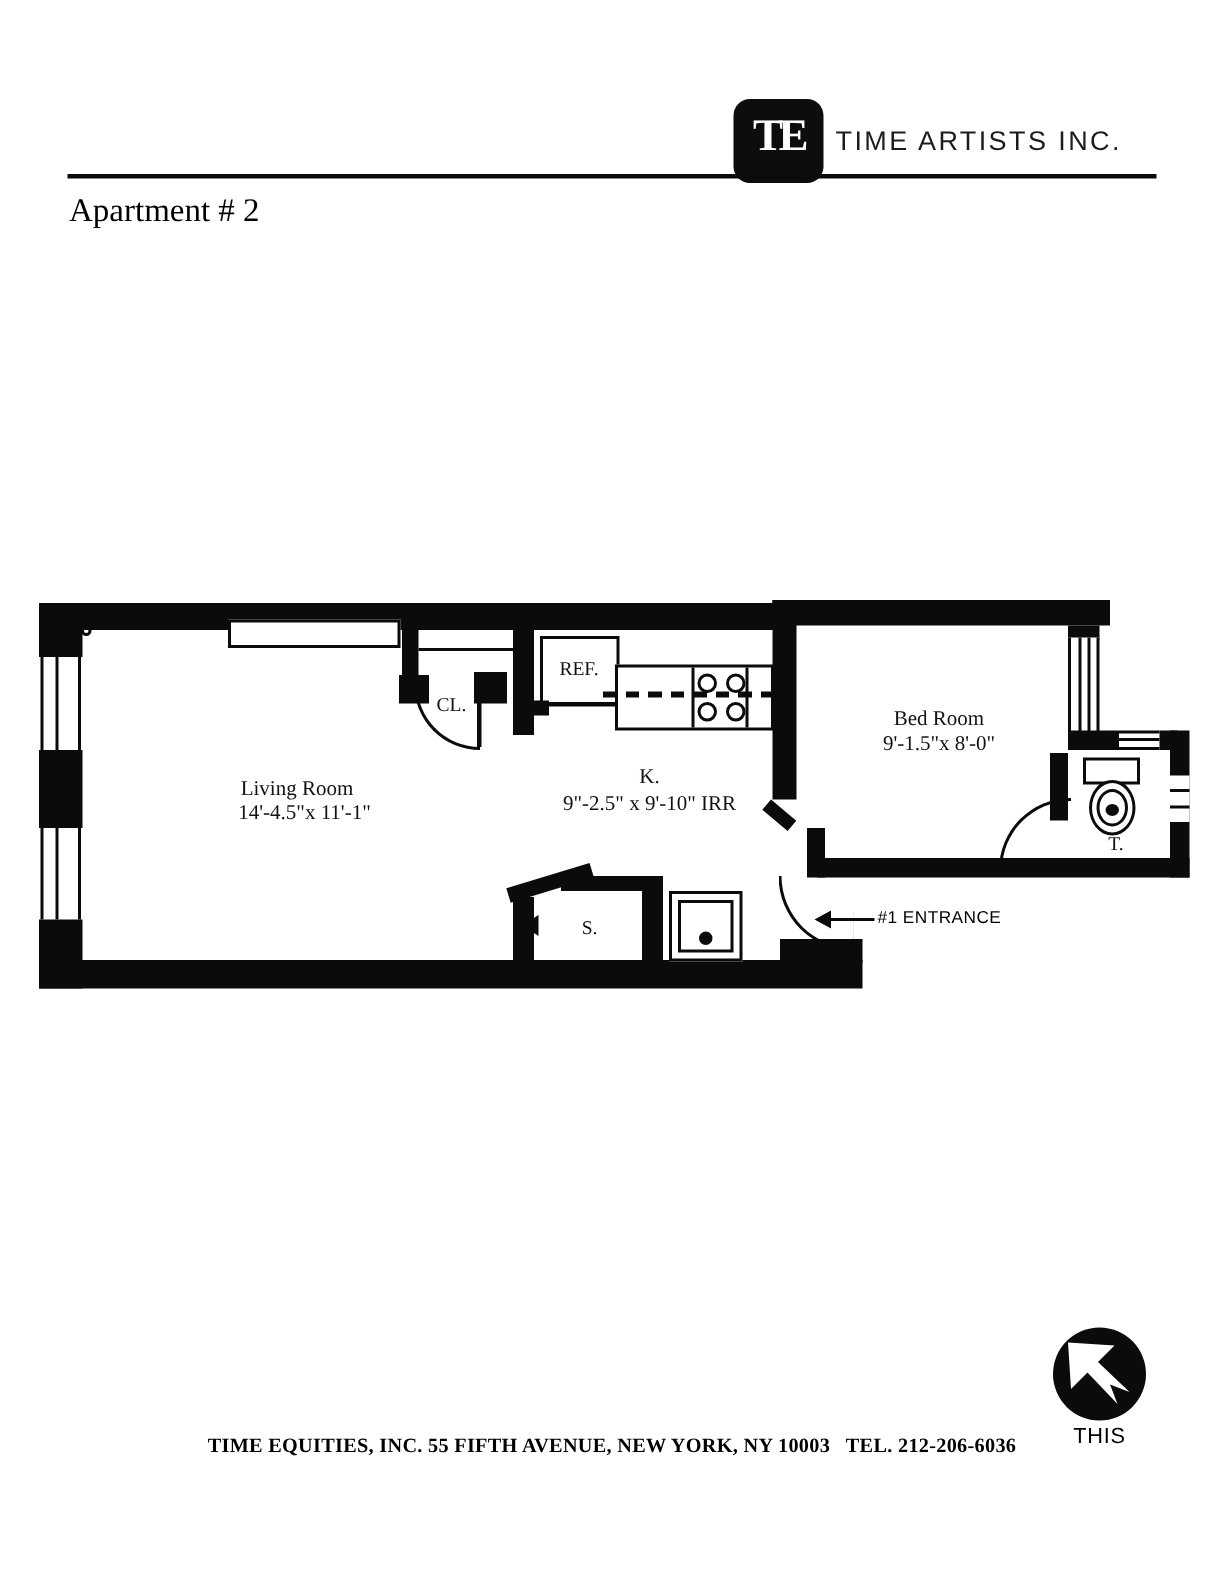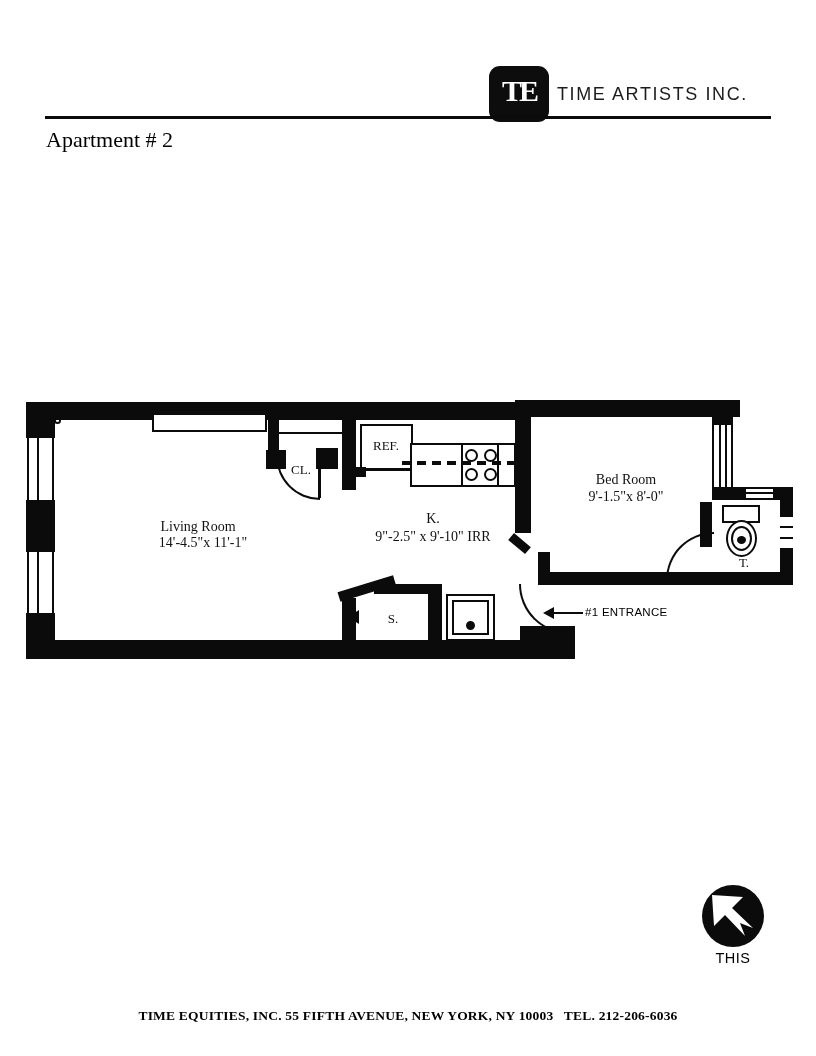--- a/index.html
+++ b/index.html
@@ -143,15 +143,15 @@
 
   <div class="abs" style="left:701px;top:884px;width:64px;height:64px;">
     <svg width="64" height="64" viewBox="0 0 64 64">
       <circle cx="32" cy="32" r="31" fill="#0b0b0b"></circle>
       <polygon fill="#ffffff" points="11,11 42,13 31,24 52,44 39,39 44,52 24,31 13,42"></polygon>
     </svg>
   </div>
   <div class="abs" style="left:699px;top:950px;width:68px;text-align:center;font-family:'Liberation Sans',sans-serif;
               font-size:14.5px;letter-spacing:0.5px;">THIS</div>
 
-  <div class="footer-line" style="top:1008px;font-size:13.5px;font-weight:600;letter-spacing:0.2px;">TIME EQUITIES, INC. 55 FIFTH AVENUE, NEW YORK, NY 10003   TEL. 212-206-6036</div>
+  <div class="footer-line" style="top:956px;font-size:13.5px;font-weight:600;letter-spacing:0.2px;">TIME EQUITIES, INC. 55 FIFTH AVENUE, NEW YORK, NY 10003   TEL. 212-206-6036</div>
 
 </div>
 
 </body></html>

